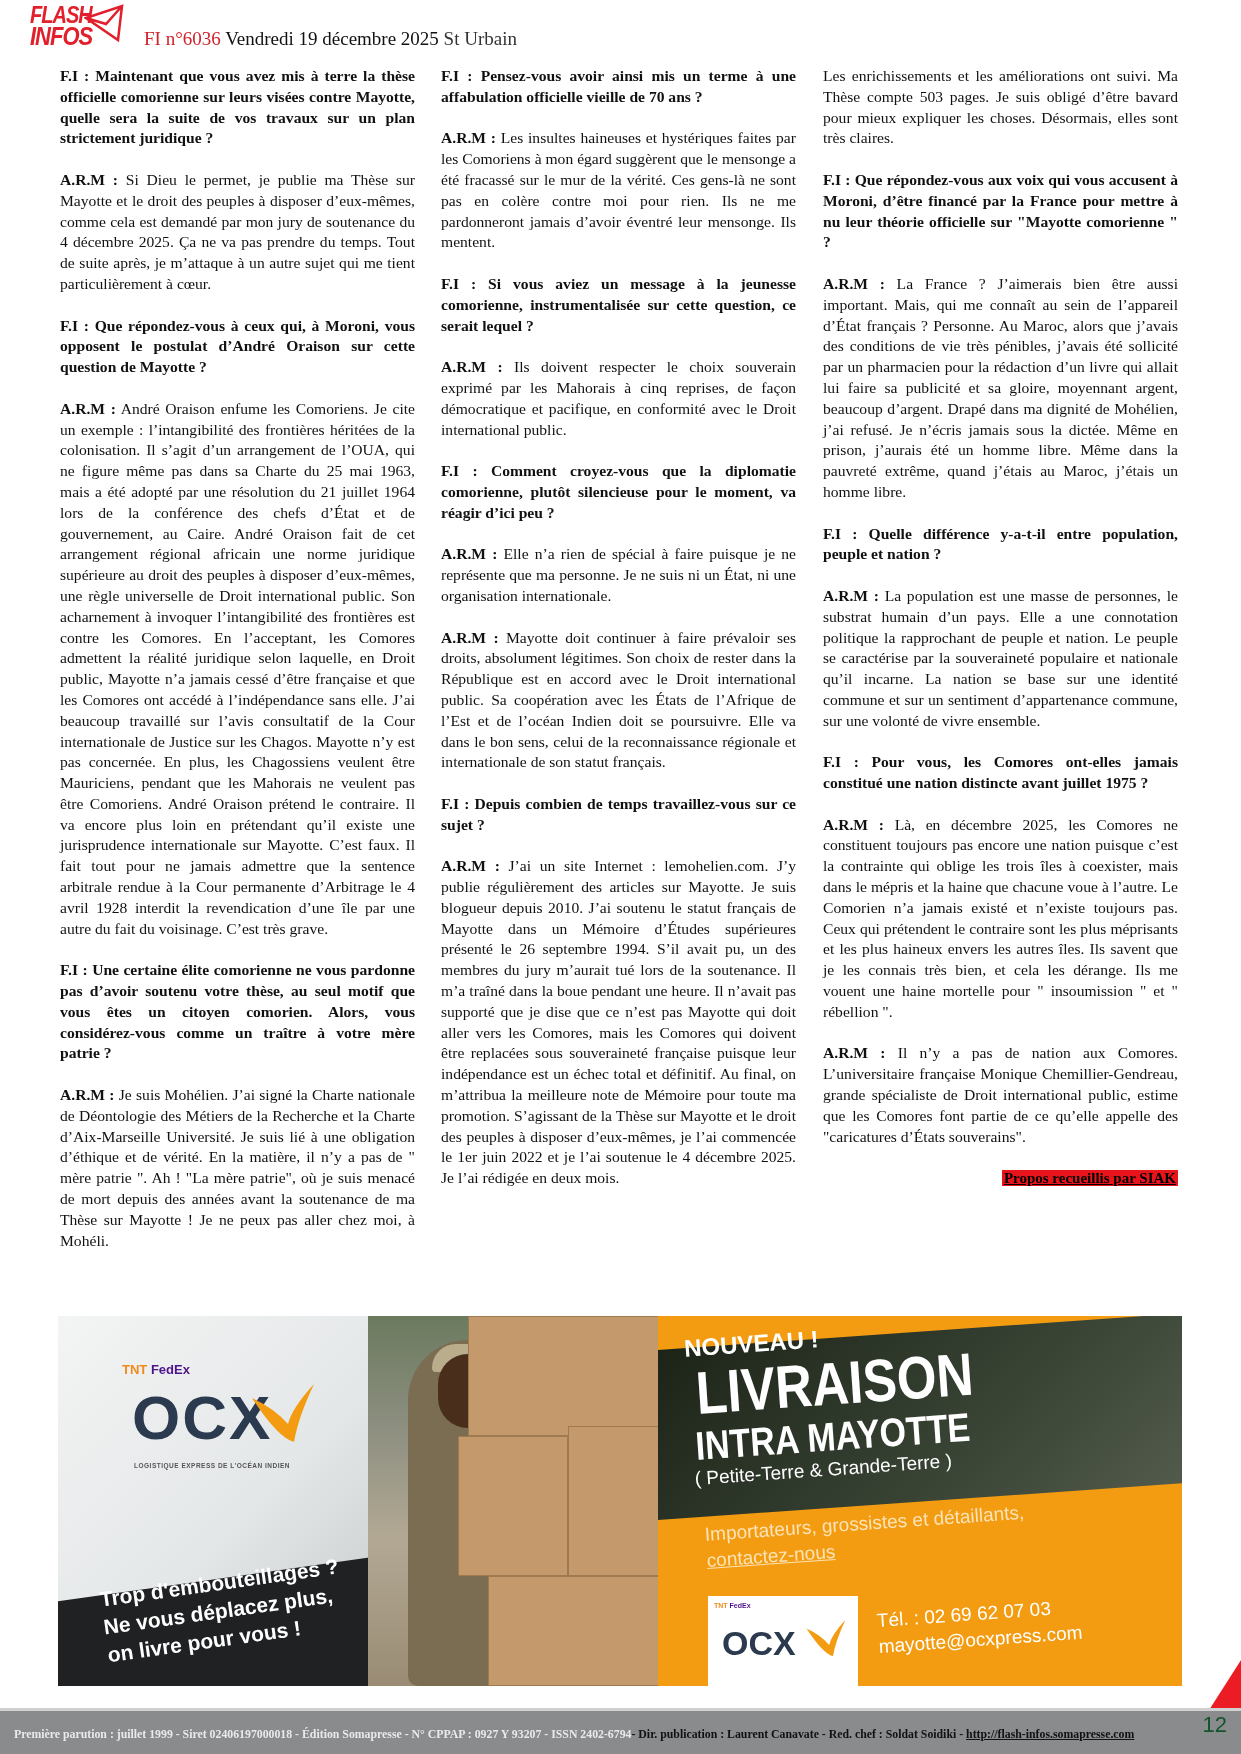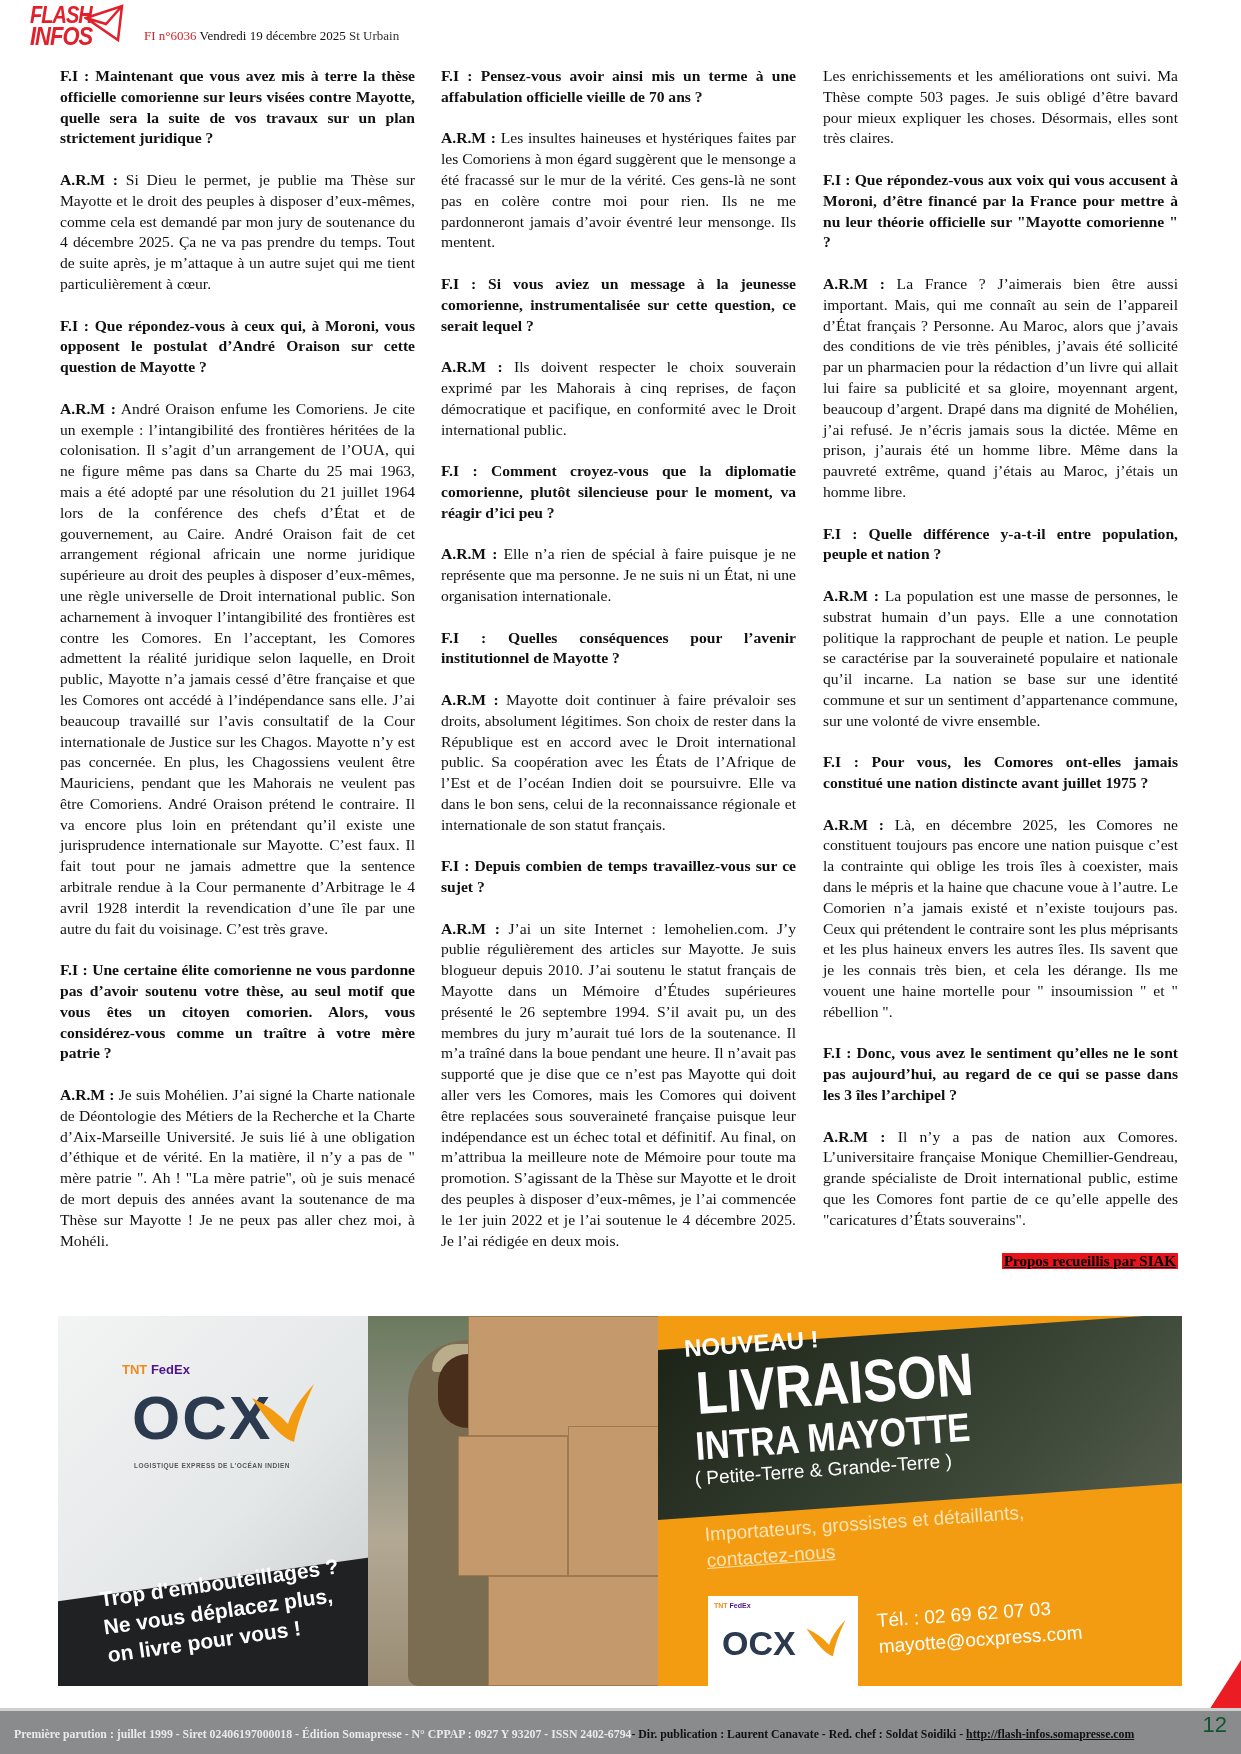--- a/index.html
+++ b/index.html
@@ -5,21 +5,21 @@
   * { box-sizing: border-box; margin: 0; padding: 0; }
   html, body { width: 1241px; height: 1754px; background: #ffffff; overflow: hidden; }
   body { position: relative; font-family: "Liberation Serif", serif; color: #111; }
 
   .header { position: absolute; left: 26px; top: 2px; height: 48px; display: flex; align-items: flex-end; }
   .logo { position: relative; width: 104px; height: 48px; }
   .logo .l1, .logo .l2 { position: absolute; left: 4px; font-family: "Liberation Sans", sans-serif; font-weight: bold; font-style: italic; color: #e2202b; letter-spacing: -1px; transform: scaleY(1.15); }
   .logo .l1 { top: 2px; font-size: 20px; }
   .logo .l2 { top: 22px; font-size: 22px; }
   .logo svg { position: absolute; left: 58px; top: 2px; }
-  .issue-line { margin-left: 14px; margin-bottom: 6px; font-size: 13px; white-space: nowrap; }
+  .issue-line { margin-left: 14px; margin-bottom: 0; font-size: 19px; white-space: nowrap; }
   .issue-line .num { color: #d2232a; }
   .issue-line .saint { color: #333; }
 
   .columns { position: absolute; top: 66px; left: 60px; width: 1121px; height: 1230px; }
   .col { position: absolute; top: 0; width: 355px; font-size: 15.6px; line-height: 20.8px; text-align: justify; hyphens: auto; }
   .col1 { left: 0; }
   .col2 { left: 381px; }
   .col3 { left: 763px; }
   .q { font-weight: bold; margin-bottom: 20.8px; }
   .a { margin-bottom: 20.8px; }
@@ -88,34 +88,32 @@
     <p class="q">F.I : Une certaine élite comorienne ne vous pardonne pas d’avoir soutenu votre thèse, au seul motif que vous êtes un citoyen comorien. Alors, vous considérez-vous comme un traître à votre mère patrie ?</p>
     <p class="a"><b>A.R.M :</b><span> Je suis Mohélien. J’ai signé la Charte nationale de Déontologie des Métiers de la Recherche et la Charte d’Aix-Marseille Université. Je suis lié à une obligation d’éthique et de vérité. En la matière, il n’y a pas de " mère patrie ". Ah ! "La mère patrie", où je suis menacé de mort depuis des années avant la soutenance de ma Thèse sur Mayotte ! Je ne peux pas aller chez moi, à Mohéli.</span></p>
   </div>
   <div class="col col2">
     <p class="q">F.I : Pensez-vous avoir ainsi mis un terme à une affabulation officielle vieille de 70 ans ?</p>
     <p class="a"><b>A.R.M :</b><span> Les insultes haineuses et hystériques faites par les Comoriens à mon égard suggèrent que le mensonge a été fracassé sur le mur de la vérité. Ces gens-là ne sont pas en colère contre moi pour rien. Ils ne me pardonneront jamais d’avoir éventré leur mensonge. Ils mentent.</span></p>
     <p class="q">F.I :  Si vous aviez un message à la jeunesse comorienne, instrumentalisée sur cette question, ce serait lequel ?</p>
     <p class="a"><b>A.R.M :</b><span> Ils doivent respecter le choix souverain exprimé par les Mahorais à cinq reprises, de façon démocratique et pacifique, en conformité avec le Droit international public.</span></p>
     <p class="q">F.I : Comment croyez-vous que la diplomatie comorienne, plutôt silencieuse pour le moment, va réagir d’ici peu ?</p>
     <p class="a"><b>A.R.M :</b><span> Elle n’a rien de spécial à faire puisque je ne représente que ma personne. Je ne suis ni un État, ni une organisation internationale.</span></p>
-    <p class="q">F.I :  Quelles conséquences pour l’avenir institutionnel de Mayotte ?</p>
     <p class="a"><b>A.R.M :</b><span> Mayotte doit continuer à faire prévaloir ses droits, absolument légitimes. Son choix de rester dans la République est en accord avec le Droit international public. Sa coopération avec les États de l’Afrique de l’Est et de l’océan Indien doit se poursuivre. Elle va dans le bon sens, celui de la reconnaissance régionale et internationale de son statut français.</span></p>
     <p class="q">F.I : Depuis combien de temps travaillez-vous sur ce sujet ?</p>
     <p class="a"><b>A.R.M :</b><span> J’ai un site Internet : lemohelien.com. J’y publie régulièrement des articles sur Mayotte. Je suis blogueur depuis 2010. J’ai soutenu le statut français de Mayotte dans un Mémoire d’Études supérieures présenté le 26 septembre 1994. S’il avait pu, un des membres du jury m’aurait tué lors de la soutenance. Il m’a traîné dans la boue pendant une heure. Il n’avait pas supporté que je dise que ce n’est pas Mayotte qui doit aller vers les Comores, mais les Comores qui doivent être replacées sous souveraineté française puisque leur indépendance est un échec total et définitif. Au final, on m’attribua la meilleure note de Mémoire pour toute ma promotion. S’agissant de la Thèse sur Mayotte et le droit des peuples à disposer d’eux-mêmes, je l’ai commencée le 1er juin 2022 et je l’ai soutenue le 4 décembre 2025. Je l’ai rédigée en deux mois.</span></p>
   </div>
   <div class="col col3">
     <p class="a">Les enrichissements et les améliorations ont suivi. Ma Thèse compte 503 pages. Je suis obligé d’être bavard pour mieux expliquer les choses. Désormais, elles sont très claires.</p>
     <p class="q">F.I :  Que répondez-vous aux voix qui vous accusent à Moroni, d’être financé par la France pour mettre à nu leur théorie officielle sur "Mayotte comorienne " ?</p>
     <p class="a"><b>A.R.M :</b><span> La France ? J’aimerais bien être aussi important. Mais, qui me connaît au sein de l’appareil d’État français ? Personne. Au Maroc, alors que j’avais des conditions de vie très pénibles, j’avais été sollicité par un pharmacien pour la rédaction d’un livre qui allait lui faire sa publicité et sa gloire, moyennant argent, beaucoup d’argent. Drapé dans ma dignité de Mohélien, j’ai refusé. Je n’écris jamais sous la dictée. Même en prison, j’aurais été un homme libre. Même dans la pauvreté extrême, quand j’étais au Maroc, j’étais un homme libre.</span></p>
     <p class="q">F.I : Quelle différence y-a-t-il entre population, peuple et nation ?</p>
     <p class="a"><b>A.R.M :</b><span> La population est une masse de personnes, le substrat humain d’un pays. Elle a une connotation politique la rapprochant de peuple et nation. Le peuple se caractérise par la souveraineté populaire et nationale qu’il incarne. La nation se base sur une identité commune et sur un sentiment d’appartenance commune, sur une volonté de vivre ensemble.</span></p>
     <p class="q">F.I : Pour vous, les Comores ont-elles jamais constitué une nation distincte avant juillet 1975 ?</p>
     <p class="a"><b>A.R.M :</b><span> Là, en décembre 2025, les Comores ne constituent toujours pas encore une nation puisque c’est la contrainte qui oblige les trois îles à coexister, mais dans le mépris et la haine que chacune voue à l’autre. Le Comorien n’a jamais existé et n’existe toujours pas. Ceux qui prétendent le contraire sont les plus méprisants et les plus haineux envers les autres îles. Ils savent que je les connais très bien, et cela les dérange. Ils me vouent une haine mortelle pour " insoumission " et " rébellion ".</span></p>
-    <p class="q">F.I : Donc, vous avez le sentiment qu’elles ne le sont pas aujourd’hui, au regard de ce qui se passe dans les 3 îles l’archipel ?</p>
     <p class="a"><b>A.R.M :</b><span> Il n’y a pas de nation aux Comores. L’universitaire française Monique Chemillier-Gendreau, grande spécialiste de Droit international public, estime que les Comores font partie de ce qu’elle appelle des "caricatures d’États souverains".</span></p>
     <p class="credit"><span>Propos recueillis par SIAK</span></p>
   </div>
 </div>
 
 <div class="ad">
   <div class="ad-left">
     <div class="ad-brandline">
       <span class="tnt">TNT</span>
       <span class="fedex">FedEx</span>

